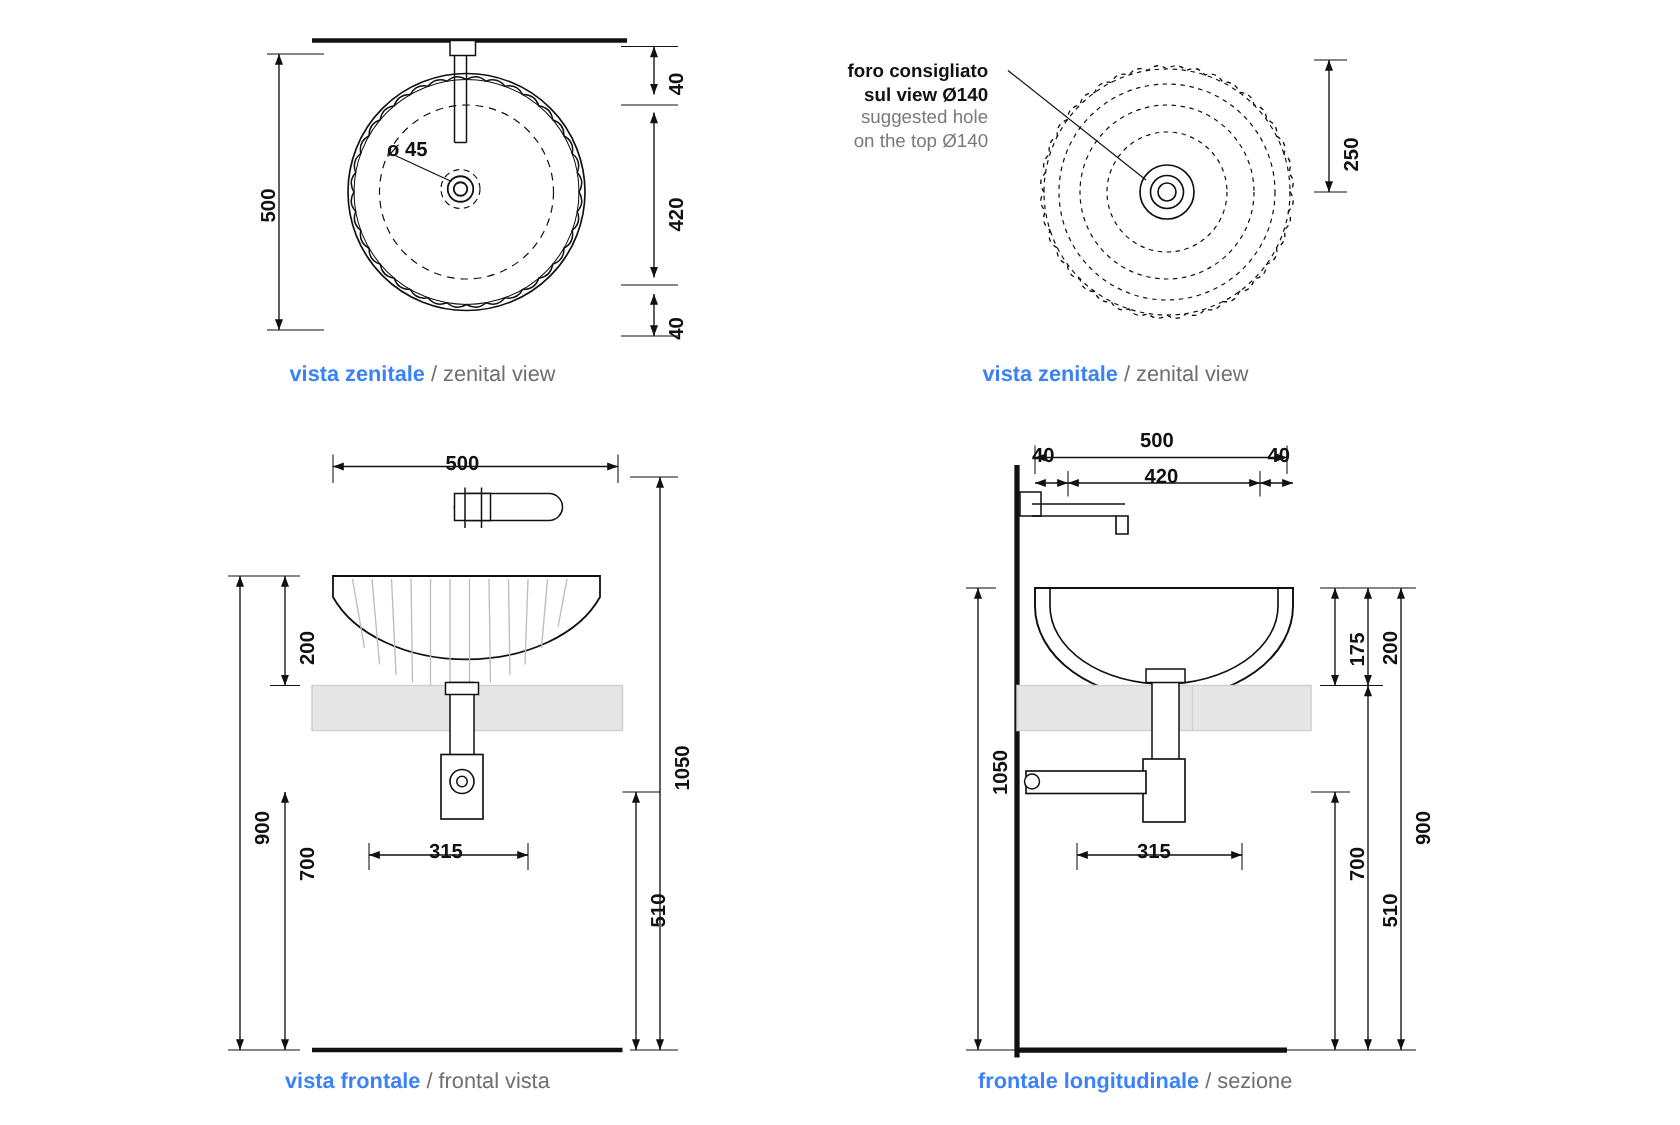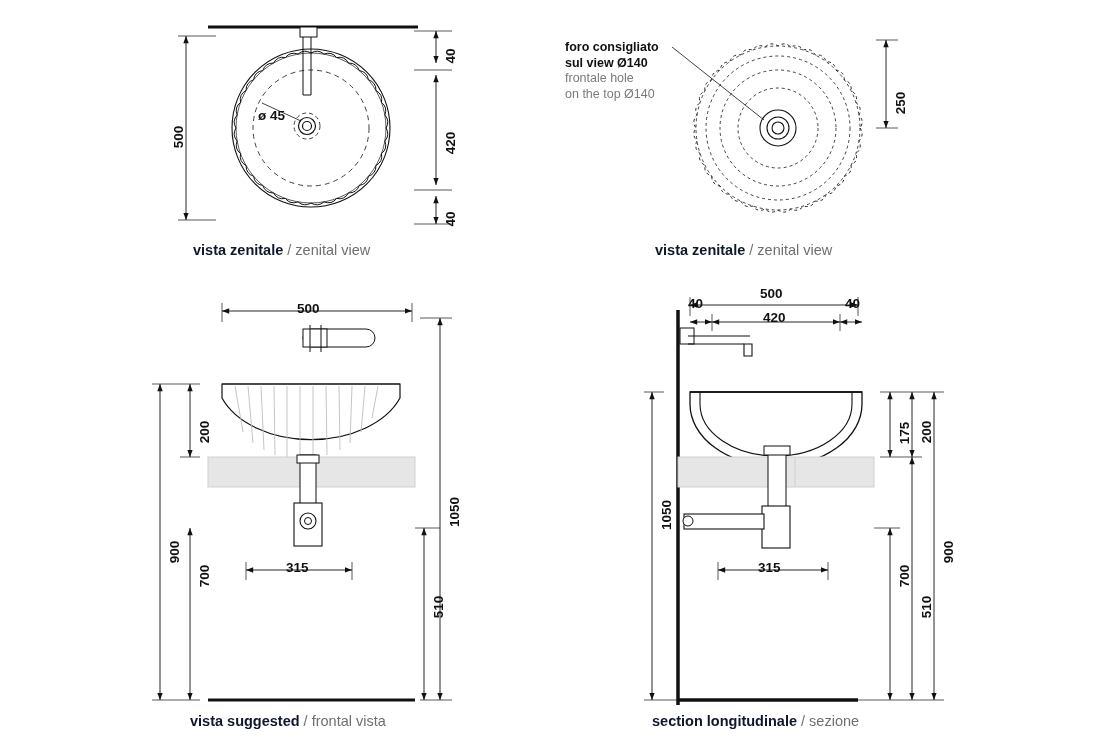--- a/index.html
+++ b/index.html
@@ -1,20 +1,20 @@
 <!DOCTYPE html>
 <html><head>
 <meta charset="utf-8">
 <style>
   html,body{margin:0;padding:0;background:#ffffff;}
   body{width:1120px;height:750px;font-family:"Liberation Sans",sans-serif;color:#1a1a1a;position:relative;overflow:hidden;}
   .stage{position:absolute;left:0;top:0;width:1120px;height:750px;}
   svg{position:absolute;left:0;top:0;width:1120px;height:750px;}
   .cap{position:absolute;font-size:14.5px;white-space:nowrap;}
-  .cap b{font-weight:bold;color:#0f172a;}
+  .cap b{font-weight:bold;color:#3b82f6;}
   .cap span{color:#6f6f6f;font-weight:normal;}
   .note{position:absolute;font-size:12.5px;line-height:1.25;white-space:nowrap;}
   .note .it{font-weight:bold;color:#111;}
   .note .en{color:#7a7a7a;}
   .dim{position:absolute;font-size:13.5px;font-weight:bold;color:#111;white-space:nowrap;}
 </style>
 </head>
 <body>
 
 <div class="stage">
@@ -207,39 +207,39 @@
 
 <div class="cap" style="left:193px;top:242px;">
   <b>vista zenitale</b><span> / </span><span>zenital view</span>
 </div>
 
 <div class="cap" style="left:655px;top:242px;">
   <b>vista zenitale</b><span> / </span><span>zenital view</span>
 </div>
 
 <div class="cap" style="left:190px;top:713px;">
-  <b>vista suggested</b><span> / </span><span>frontal vista</span>
+  <b>vista frontale</b><span> / </span><span>frontal vista</span>
 </div>
 
 <div class="cap" style="left:652px;top:713px;">
-  <b>section longitudinale</b><span> / </span><span>sezione</span>
-</div>
-
-<div class="note" style="left:565px;top:40px;">
+  <b>frontale longitudinale</b><span> / </span><span>sezione</span>
+</div>
+
+<div class="note" style="left:565px;top:40px;text-align:right;">
   <div class="it">foro consigliato</div>
   <div class="it">sul view Ø140</div>
-  <div class="en">frontale hole</div>
+  <div class="en">suggested hole</div>
   <div class="en">on the top Ø140</div>
 </div>
 
 <div class="dim" style="left:171px;top:137px;transform:rotate(-90deg) translate(-50%,0);transform-origin:0 0;">500</div>
 <div class="dim" style="left:443px;top:56px;transform:rotate(-90deg) translate(-50%,0);transform-origin:0 0;">40</div>
 <div class="dim" style="left:443px;top:143px;transform:rotate(-90deg) translate(-50%,0);transform-origin:0 0;">420</div>
 <div class="dim" style="left:443px;top:219px;transform:rotate(-90deg) translate(-50%,0);transform-origin:0 0;">40</div>
-<div class="dim" style="left:258px;top:108px;">ø 45</div>
+<div class="dim" style="left:258px;top:92px;">ø 45</div>
 
 <div class="dim" style="left:893px;top:103px;transform:rotate(-90deg) translate(-50%,0);transform-origin:0 0;">250</div>
 
 <div class="dim" style="left:297px;top:301px;">500</div>
 <div class="dim" style="left:197px;top:432px;transform:rotate(-90deg) translate(-50%,0);transform-origin:0 0;">200</div>
 <div class="dim" style="left:167px;top:552px;transform:rotate(-90deg) translate(-50%,0);transform-origin:0 0;">900</div>
 <div class="dim" style="left:197px;top:576px;transform:rotate(-90deg) translate(-50%,0);transform-origin:0 0;">700</div>
 <div class="dim" style="left:447px;top:512px;transform:rotate(-90deg) translate(-50%,0);transform-origin:0 0;">1050</div>
 <div class="dim" style="left:431px;top:607px;transform:rotate(-90deg) translate(-50%,0);transform-origin:0 0;">510</div>
 <div class="dim" style="left:286px;top:560px;">315</div>

